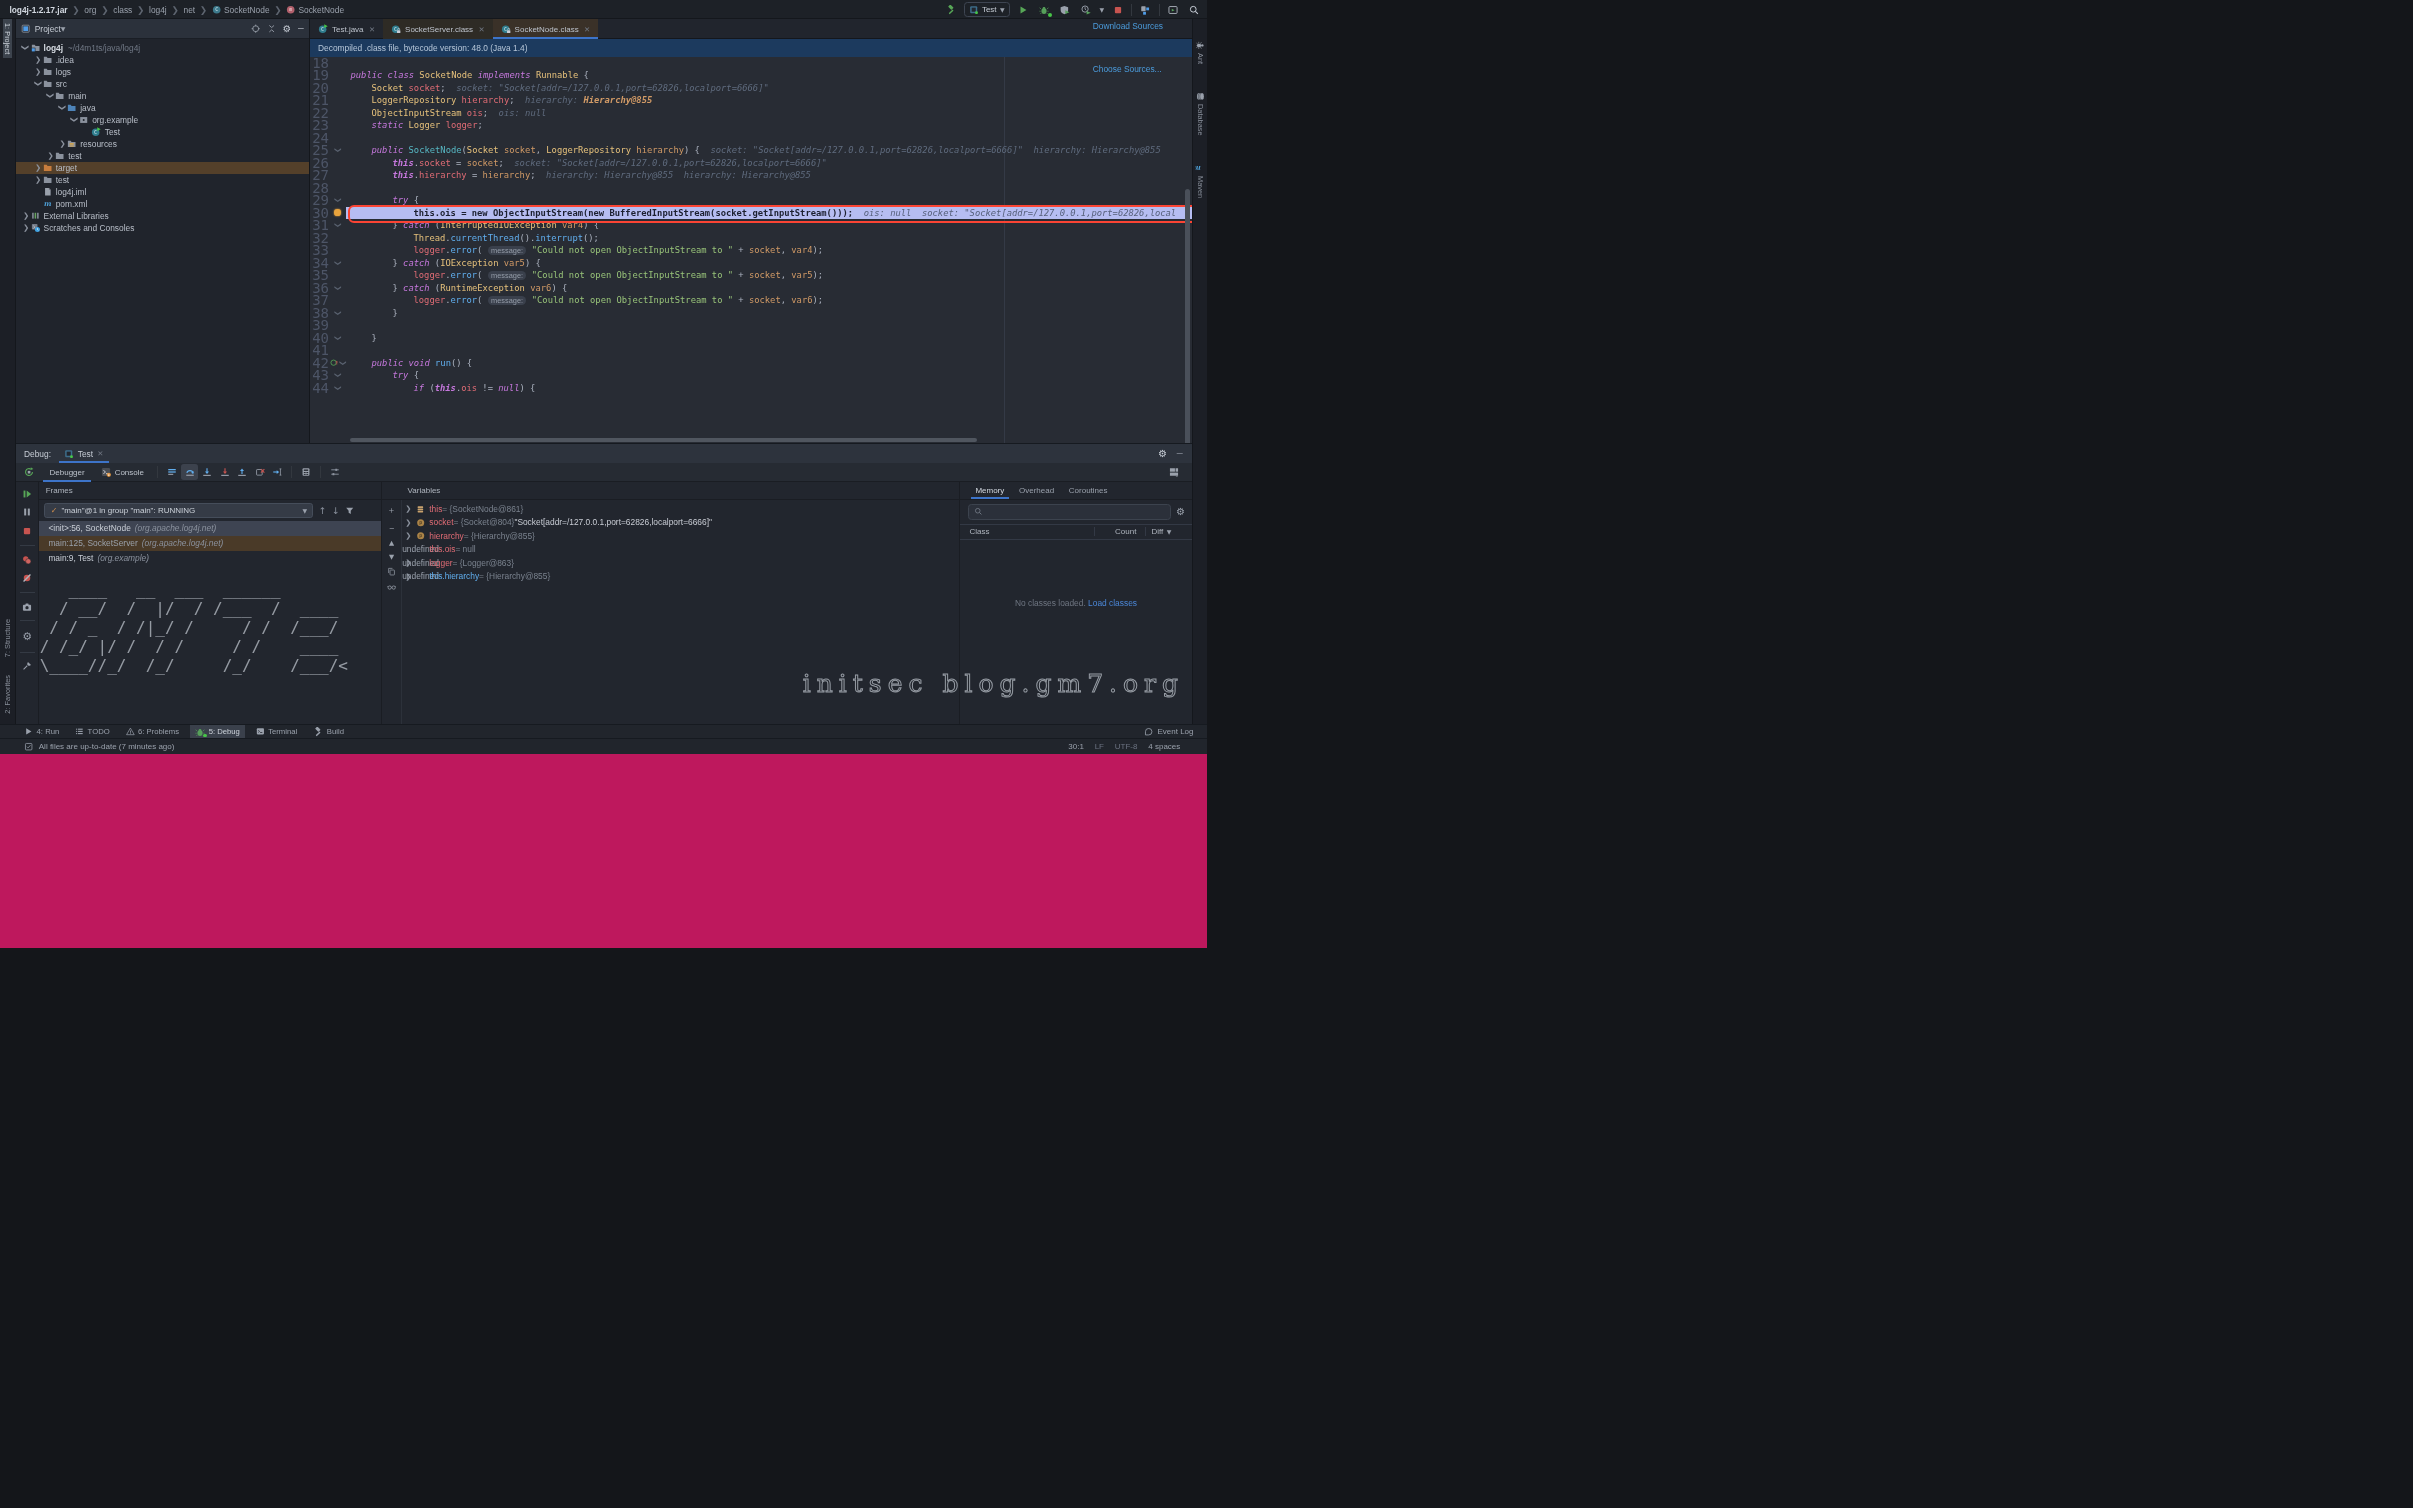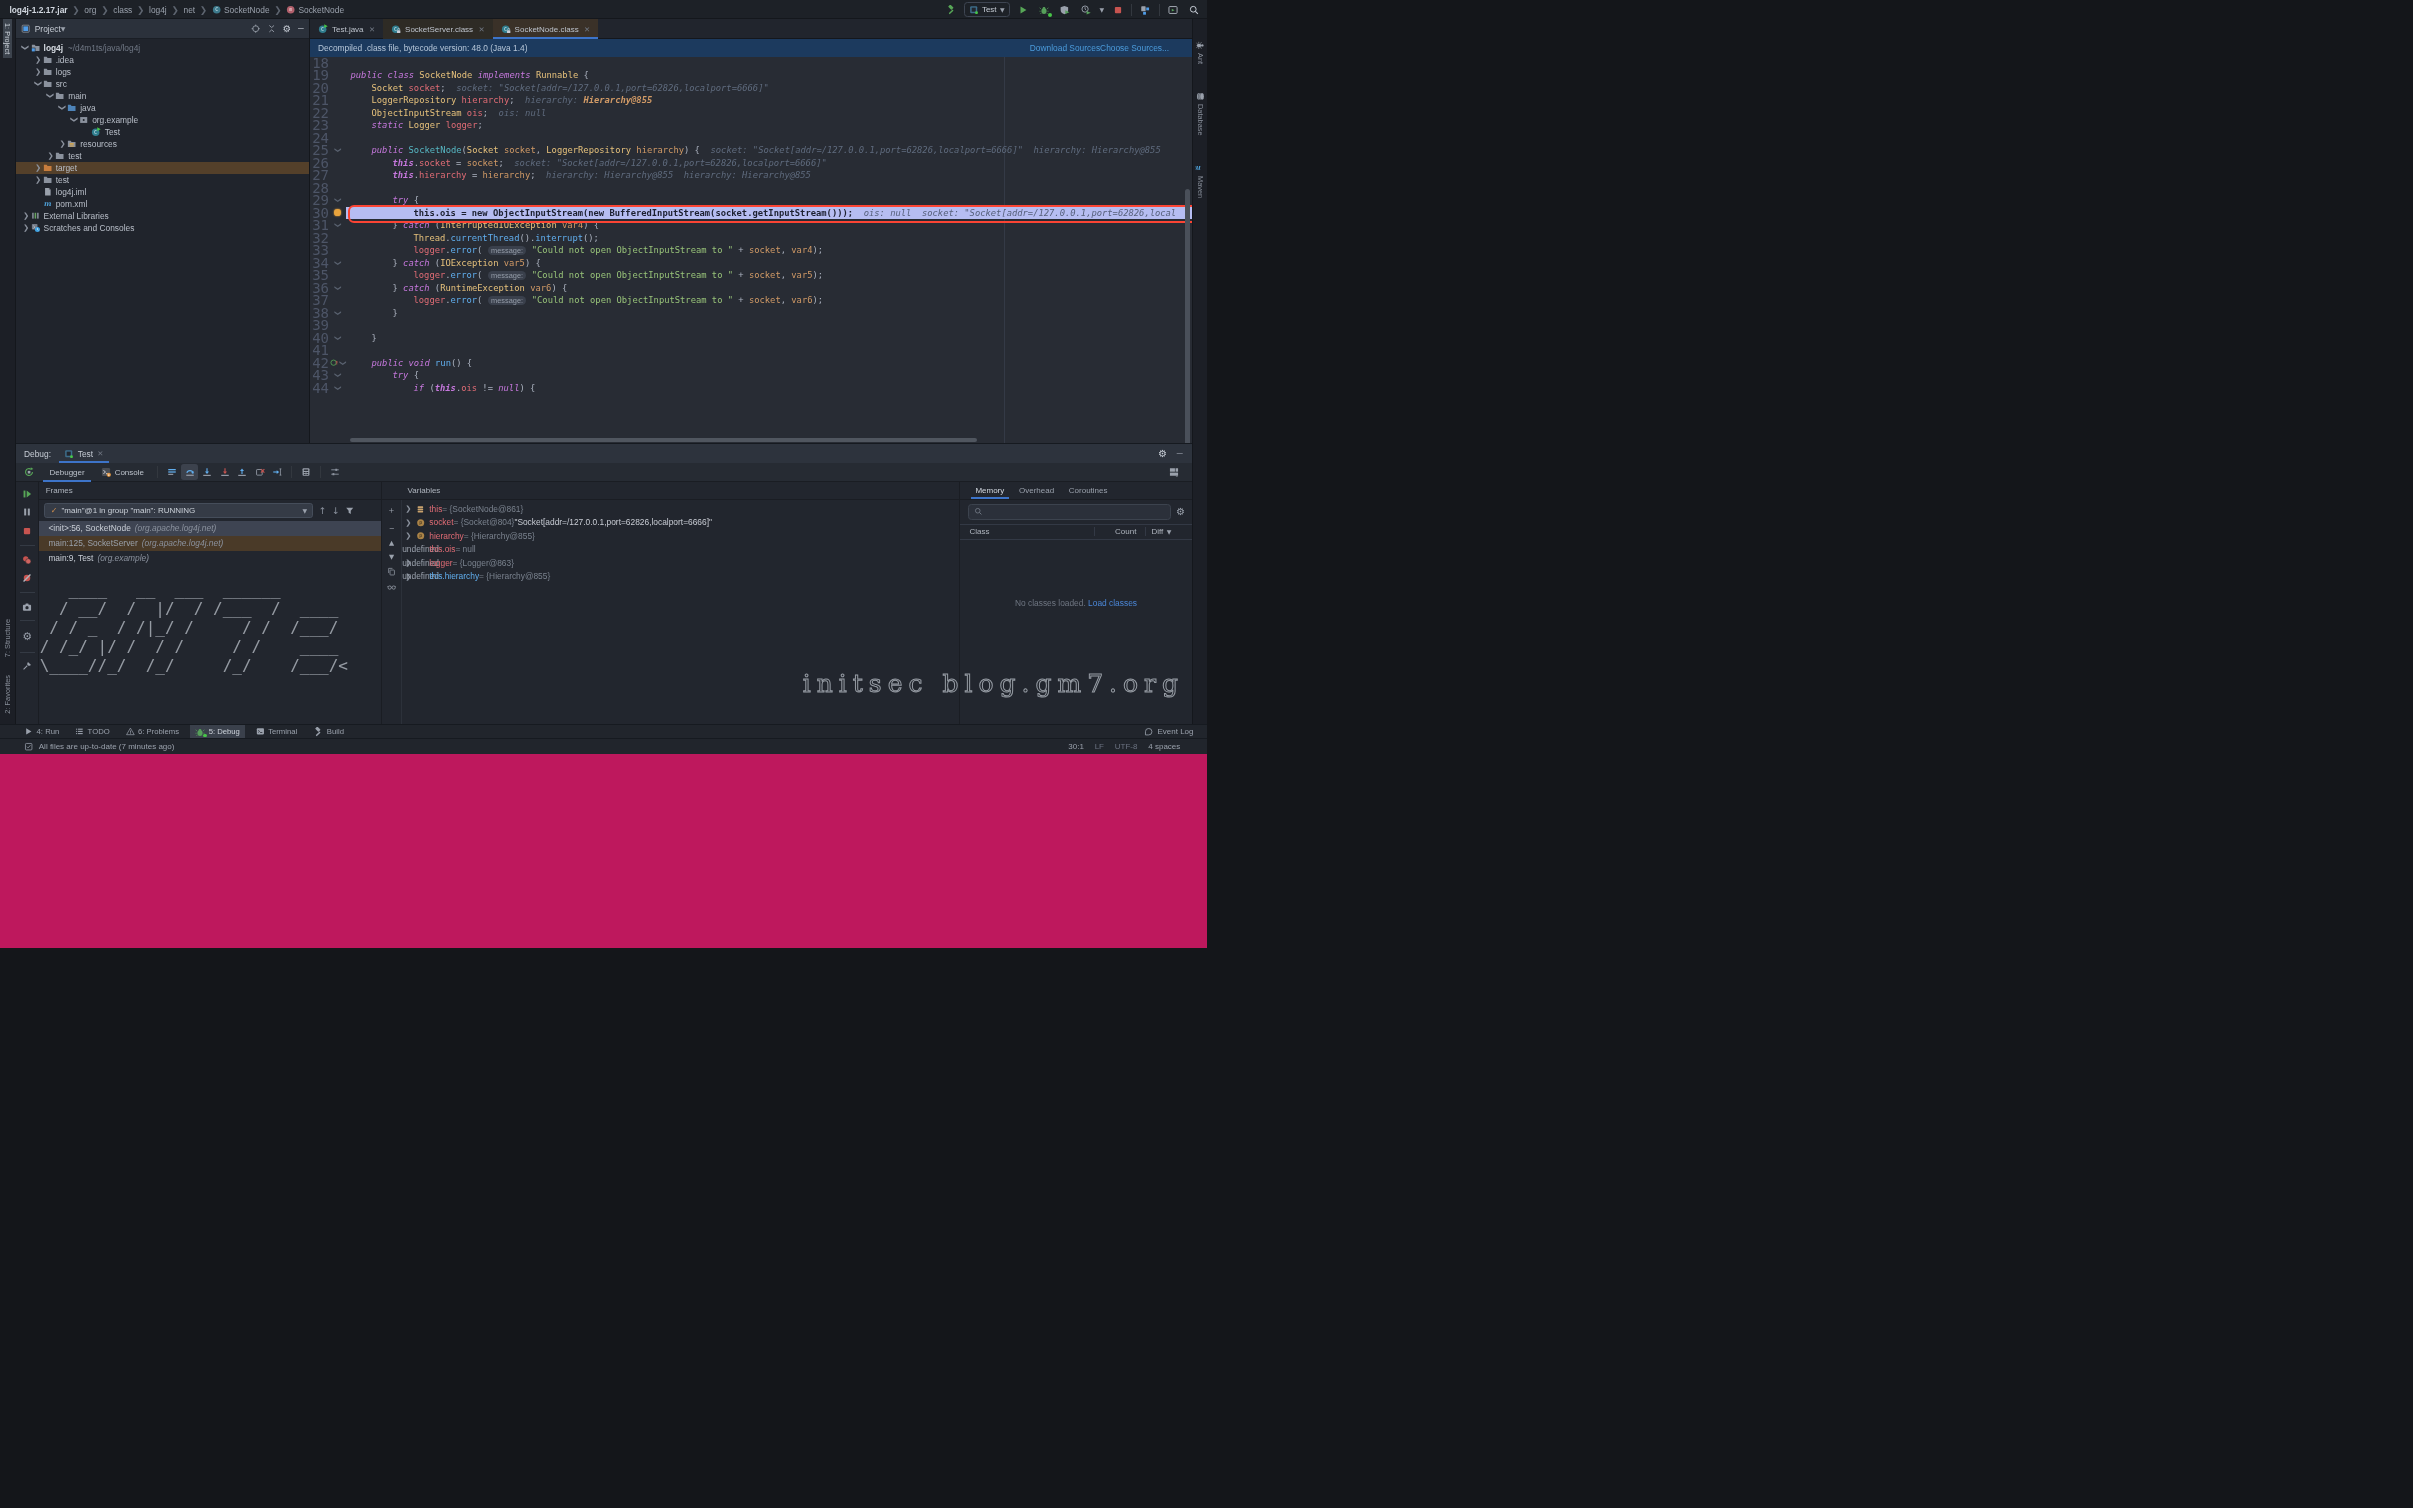--- a/index.html
+++ b/index.html
@@ -46,21 +46,21 @@
 
   
   #editor { left:310px; top:19px; width:882px; height:424px; background:#282c34; overflow:hidden; }
   #tabs { height:20px; background:#21252d; display:flex; border-bottom:0.7px solid #14171c; }
   .etab { height:20px; display:flex; align-items:center; gap:4px; padding:0 8px; font-size:8px; color:#bdc3cc; position:relative; }
   .etab .x { color:#6f7682; font-size:7.4px; margin-left:1.3px; }
   .etab.decompiled { background:#2e2b25;text-align:right; }
   .etab.active { background:#3a3128; }
   .etab.active::after { content:""; position:absolute; left:0; right:0; bottom:0; height:2px; background:#3d74c9; }
   #banner { height:17.5px; background:#1c3a5e; display:flex; align-items:center; padding:0 8px; color:#b6c6d8; font-size:8.4px; }
-  #banner .links { margin-left:auto; display:flex; gap:0; margin-right:15px; }
+  #banner .links { margin-left:auto; display:flex; gap:33px; margin-right:21px;flex-direction:column; }
   #banner .links span { color:#4b9bdb; }
   #code { position:relative; height:387px; font-family:"DejaVu Sans Mono", monospace; font-size:8.8px; }
   #guide { position:absolute; left:694px; top:0; bottom:0; width:0.7px; background:#343a46; }
   .cl { position:relative; height:12.5px; display:flex; align-items:center; white-space:pre; }
   .cl .ln { width:19px; text-align:right; color:#4d5567; font-size:14px; flex:none; }
   .cl .gut { width:17.5px; flex:none; display:flex; align-items:center; justify-content:center; gap:0.7px; height:100%; }
   .cl .ct { flex:1 1 auto; overflow:hidden; height:100%; display:flex; align-items:center; }
   .cl.hl .hlbg { position:absolute; left:36px; right:0; top:0; bottom:0; background:#b6bdf2; }
   .cl .ln, .cl .gut, .cl .ct { position:relative; z-index:2; }
   .fold { color:#5a6270; font-size:6.7px; transform:rotate(90deg); display:inline-block; }

